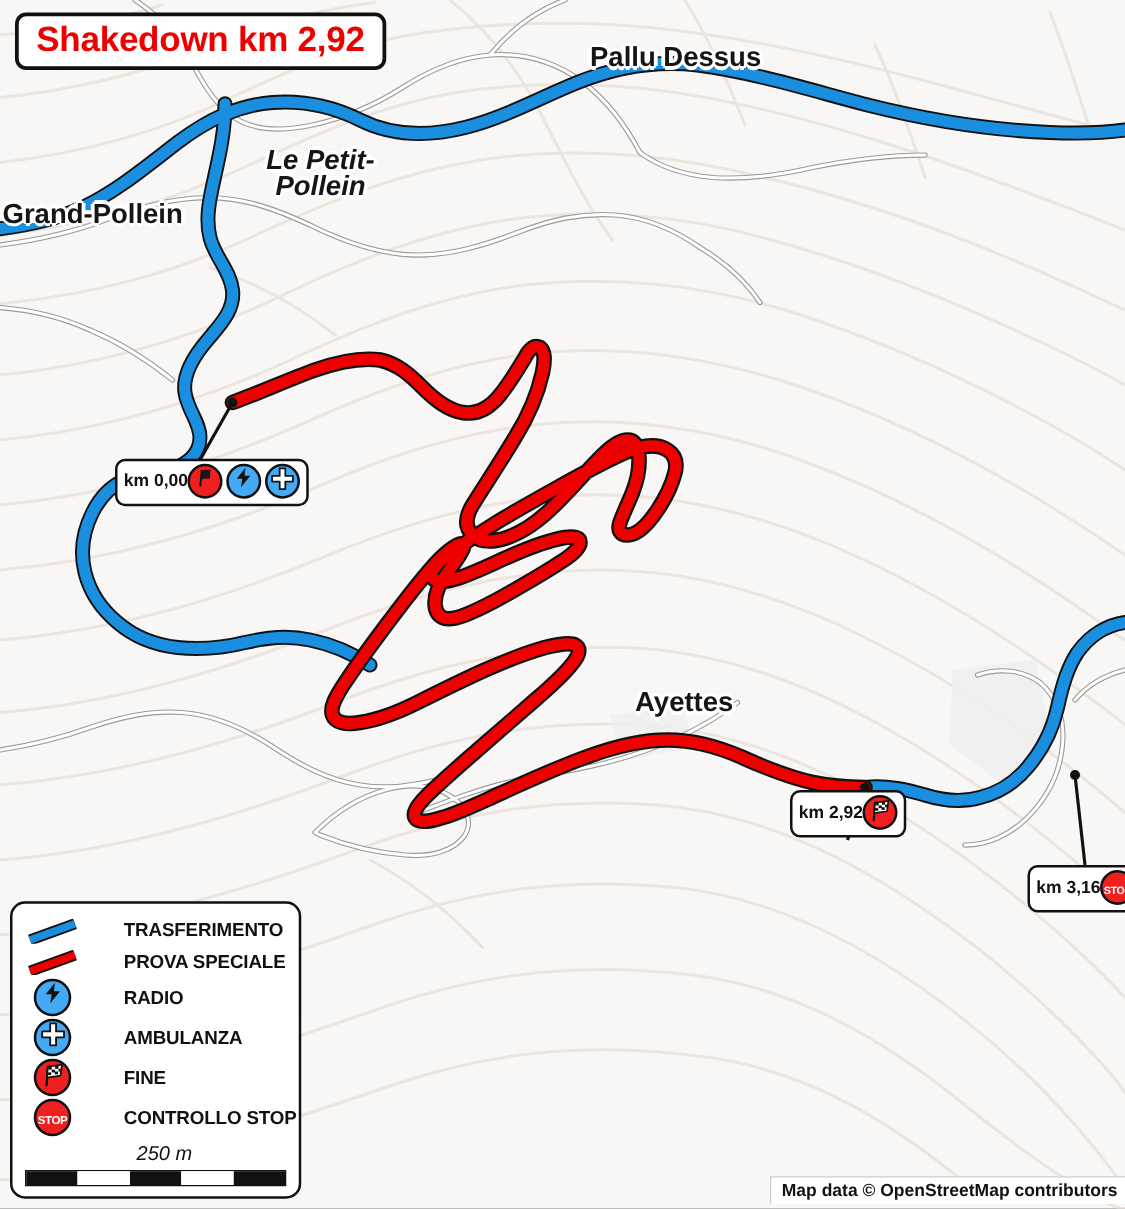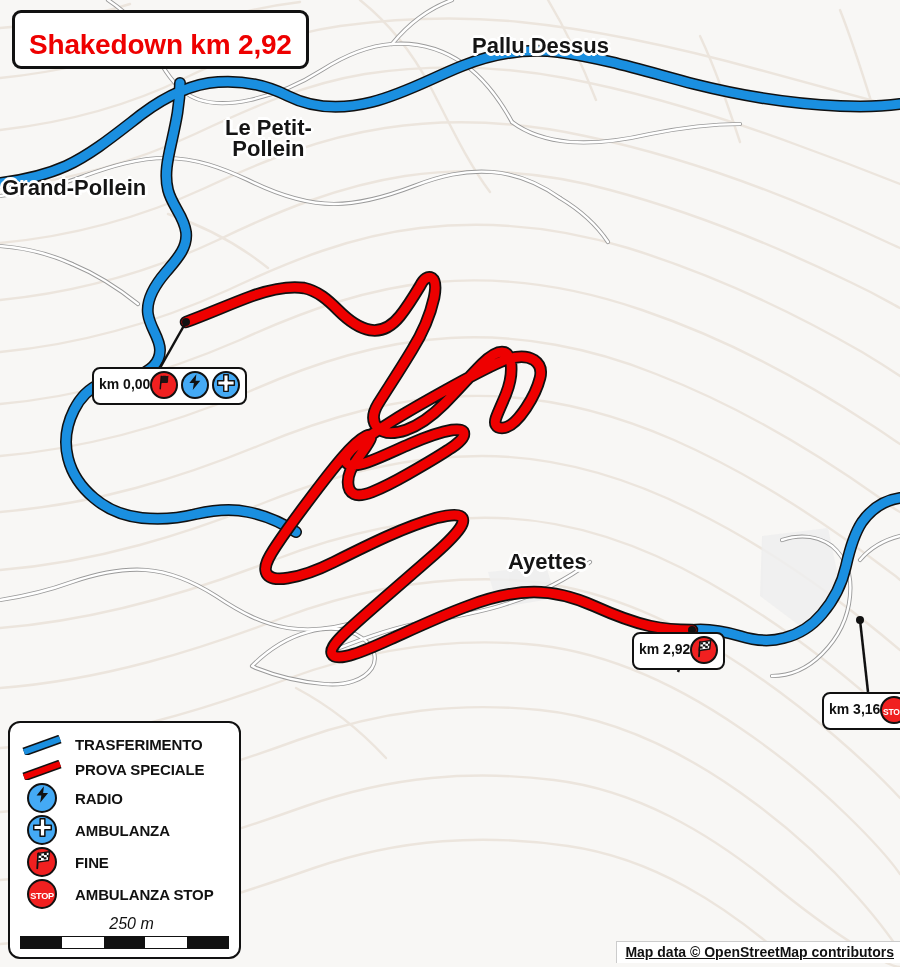--- a/index.html
+++ b/index.html
@@ -13,21 +13,21 @@
   }
   #terrain{position:absolute;inset:0;width:900px;height:967px;}
   #routes{position:absolute;inset:0;width:900px;height:967px;}
 
   
   .title-banner{
     position:absolute;left:12px;top:10px;
     background:#ffffff;
     border:3px solid #111111;
     border-radius:9px;
-    padding:16px 14px 5px 14px;
+    padding:3px 14px 5px 14px;
     z-index:40;
   }
   .title-banner .txt{
     color:#ee0000;
     font-size:28px;
     font-weight:bold;
     letter-spacing:-0.2px;
     line-height:32px;
     white-space:nowrap;
   }
@@ -74,21 +74,21 @@
     width:233px;
     background:#fff;border:2.5px solid #111;border-radius:12px;
     padding:9px 10px 8px 10px;box-sizing:border-box;
   }
   .legend-row{
     display:flex;align-items:center;gap:11px;
     height:32px;
   }
   .legend-row.line-row{height:25px;}
   .legend-label{
-    font-size:15px;font-weight:bold;color:#111;white-space:nowrap;letter-spacing:-0.1px;
+    font-size:15px;font-weight:bold;color:#111;white-space:nowrap;letter-spacing:-0.1px;margin-left:24px;
   }
   .swatch{width:44px;height:20px;flex:0 0 auto;}
   .ico-cell{width:44px;display:flex;justify-content:center;flex:0 0 auto;}
   .legend .ico{width:30px;height:30px;}
 
   .scale-wrap{margin-top:4px;}
   .scale-text{
     text-align:center;font-size:16px;font-weight:normal;color:#111;
     line-height:20px;padding-left:14px;font-style:italic;
   }
@@ -101,21 +101,20 @@
   .sb-light{background:#fff;}
 
   
   .attrib{
     position:absolute;right:0;bottom:4px;z-index:45;
     background:#fff;
     padding:2px 6px 3px 8px;
     font-size:14px;font-weight:bold;color:#111;
     border-left:1px solid #ccc;border-top:1px solid #ccc;
     white-space:nowrap;
-    text-decoration:underline;
   }
 </style>
 </head>
 <body>
 
 <div id="map">
 
   <svg id="terrain" viewBox="0 0 900 967">
     <rect x="0" y="0" width="900" height="967" fill="#f8f7f5"></rect>
     <g stroke="#ece5dd" stroke-width="2.4" fill="none" stroke-linecap="round">
@@ -255,25 +254,25 @@
     </g>
   </svg>
 
   <div class="title-banner">
     <div class="txt">Shakedown km 2,92</div>
   </div>
 
   <div class="place" style="left:472px;top:33px;">
     <div>Pallu Dessus</div>
   </div>
-  <div class="place two-line" style="left:225px;top:117px;">
+  <div class="place two-line" style="left:213px;top:117px;font-style:italic;">
     <div>Le Petit-</div>
     <div>Pollein</div>
   </div>
-  <div class="place" style="left:2px;top:158px;margin-top:17px;">
+  <div class="place" style="left:2px;top:158px;">
     <div>Grand-Pollein</div>
   </div>
   <div class="place" style="left:508px;top:549px;">
     <div>Ayettes</div>
   </div>
 
   <div class="marker" style="left:92px;top:367px;">
     <div class="km-label">km 0,00</div>
     <div class="icons">
       <div class="ico red">
@@ -397,21 +396,21 @@
     </div>
 
     <div class="legend-row">
       <div class="ico-cell">
         <div class="ico red">
           <svg width="28" height="28" viewBox="0 0 26 26">
             <text x="13" y="17.2" text-anchor="middle" font-family="'Liberation Sans',sans-serif" font-size="9.2" font-weight="bold" fill="#ffffff" letter-spacing="-0.3">STOP</text>
           </svg>
         </div>
       </div>
-      <div class="legend-label">AMBULANZA STOP</div>
+      <div class="legend-label">CONTROLLO STOP</div>
     </div>
 
     <div class="scale-wrap">
       <div class="scale-text">250 m</div>
       <div class="scale-bar">
         <div class="sb-dark"></div>
         <div class="sb-light"></div>
         <div class="sb-dark"></div>
         <div class="sb-light"></div>
         <div class="sb-dark"></div>

